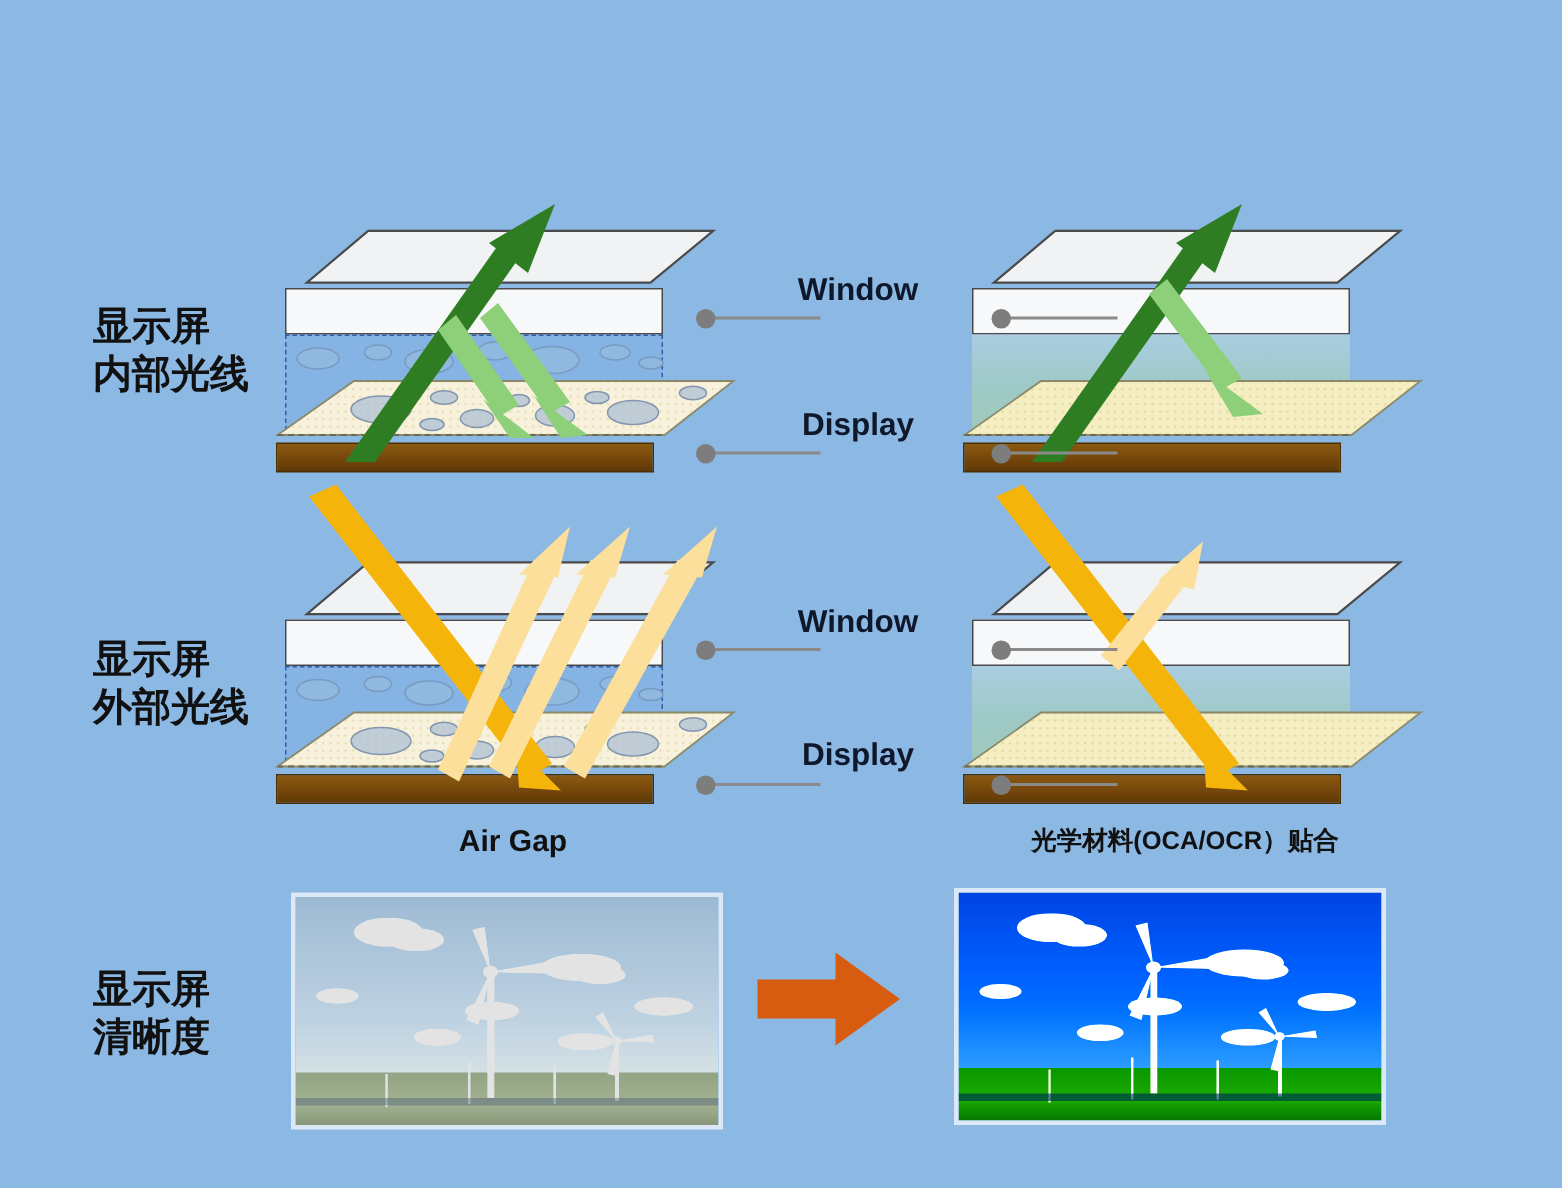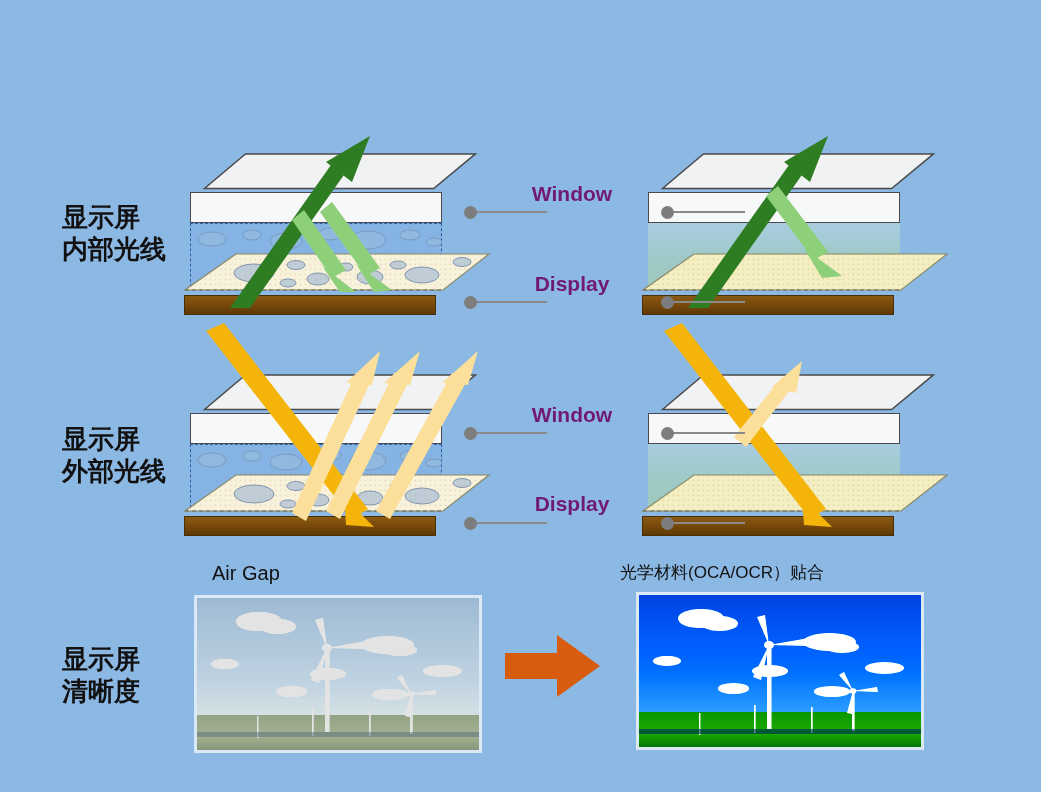--- a/index.html
+++ b/index.html
@@ -26,35 +26,35 @@
     font-size:26px;font-weight:bold;color:#111;line-height:1.22;
     white-space:pre-line;
   }
   .rowlabel.r1{top:202px;}
   .rowlabel.r2{top:424px;}
   .rowlabel.r3{top:644px;}
 
   
   .centerlabel{
     position:absolute;text-align:center;
-    font-size:21px;font-weight:bold;color:#701a75;
+    font-size:21px;font-weight:bold;color:#0f172a;
     width:220px;left:462px;
   }
   .cl-win1{top:182px;}
   .cl-dis1{top:272px;}
   .cl-win2{top:403px;}
   .cl-dis2{top:492px;}
 
   
   .conn{position:absolute;height:2px;background:#8a8a8a;}
   .dot{position:absolute;width:13px;height:13px;border-radius:50%;background:#7d7d7d;}
 
   
   .cap{
-    position:absolute;font-weight:normal;color:#111;margin-top:12px;
+    position:absolute;font-weight:bold;color:#111;text-align:center;
   }
   .cap-left{left:212px;top:550px;width:260px;font-size:20px;}
   .cap-right{left:620px;top:549px;width:340px;font-size:17px;}
 
   
   .stack{position:absolute;width:300px;height:185px;}
   .stack.s-l1{left:190px;top:145px;}
   .stack.s-r1{left:648px;top:145px;}
   .stack.s-l2{left:190px;top:366px;}
   .stack.s-r2{left:648px;top:366px;}

